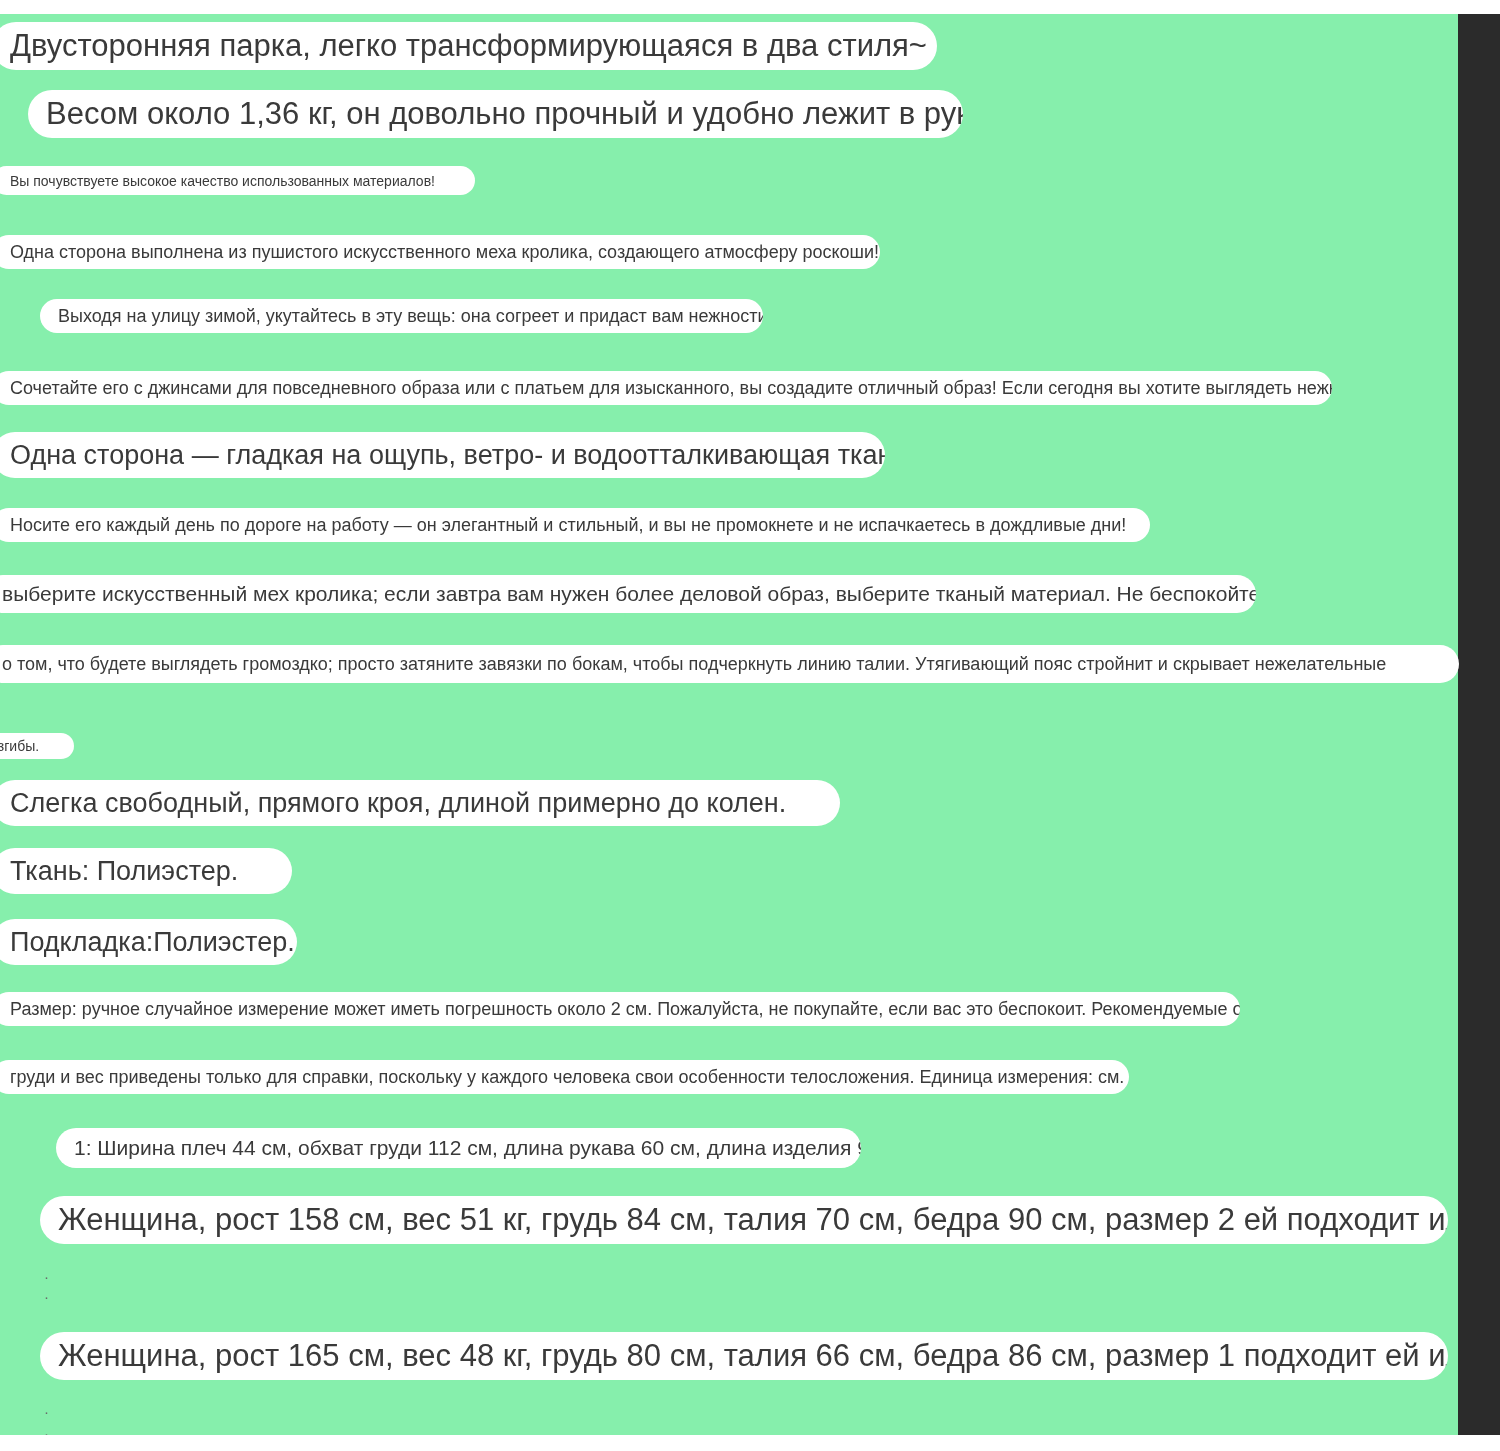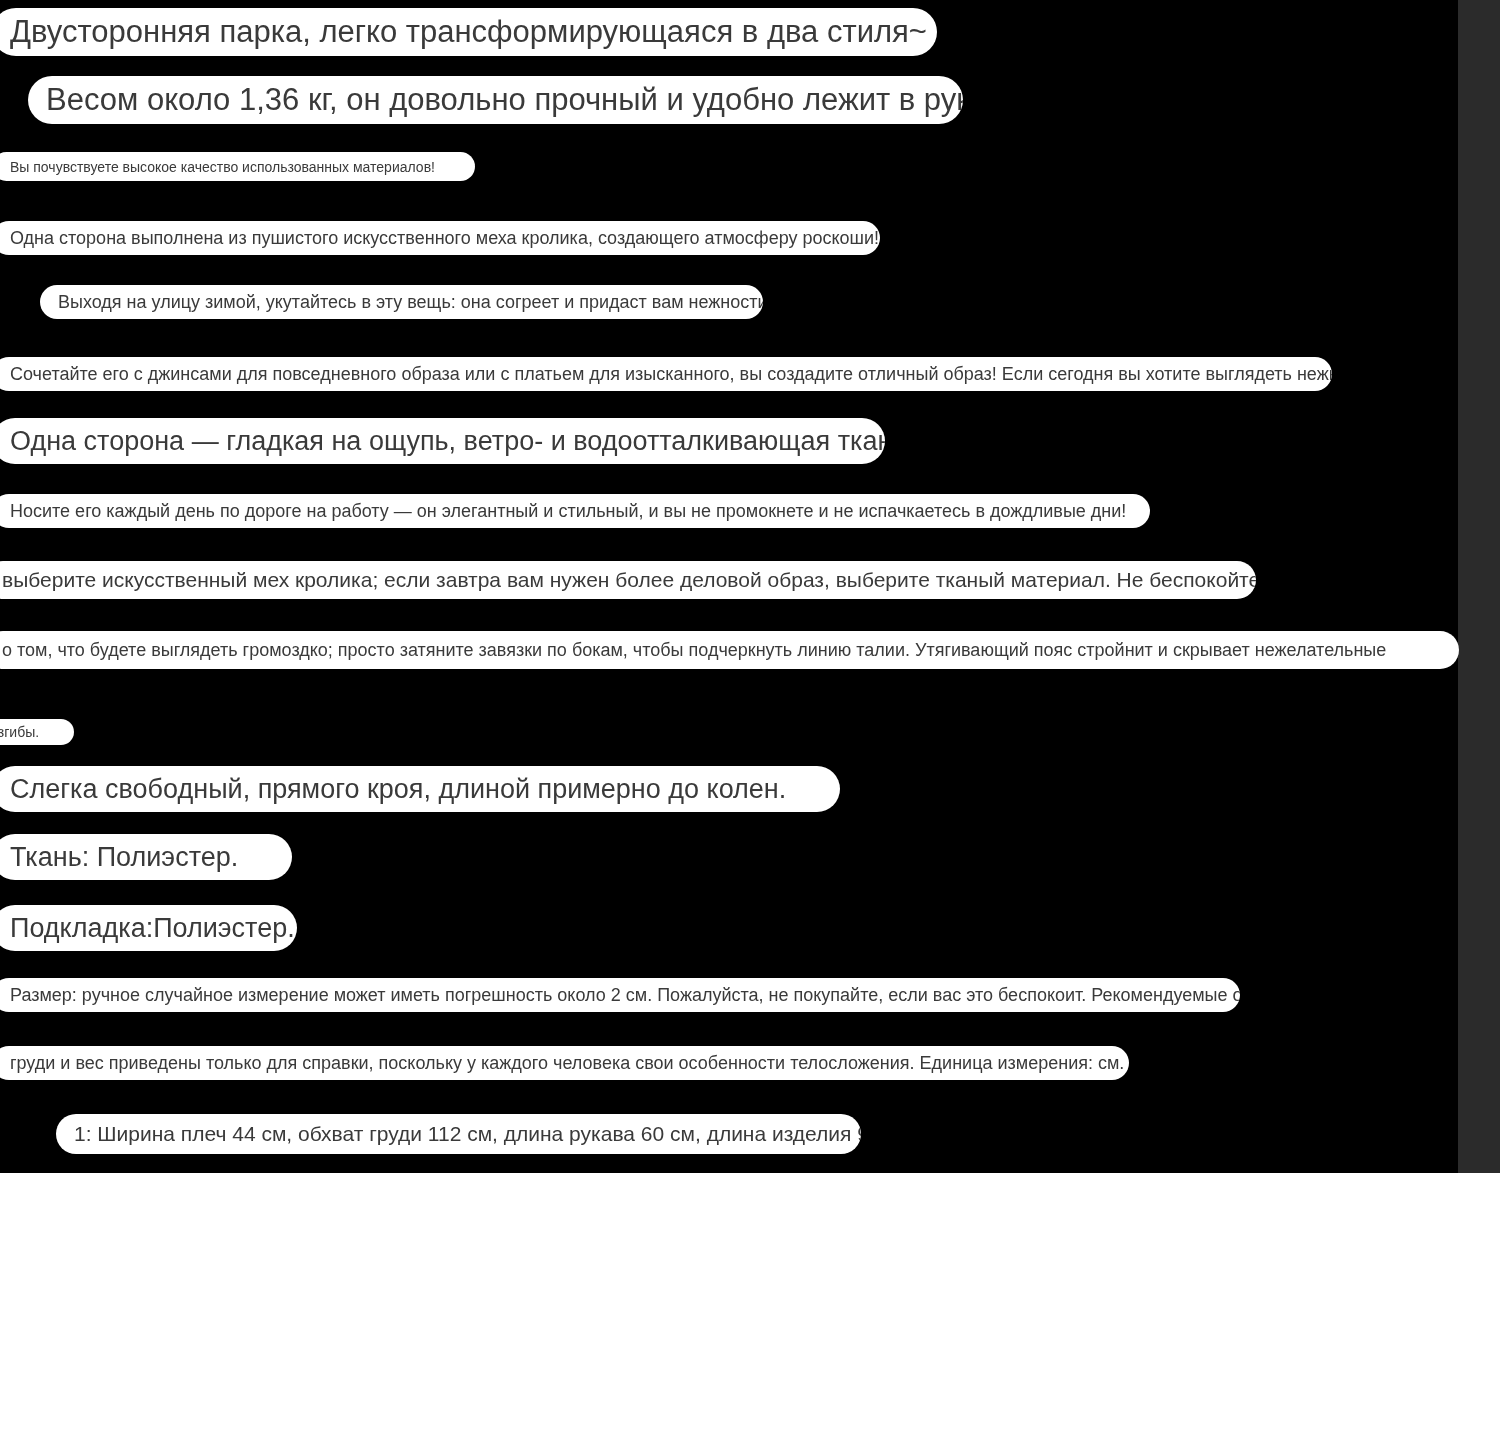--- a/index.html
+++ b/index.html
@@ -6,23 +6,24 @@
     margin: 0;
     padding: 0;
     background: #ffffff;
   }
   body {
     font-family: "Liberation Sans", sans-serif;
   }
   #page {
     position: relative;
     width: 1500px;
-    height: 1173px;
-    background: #000000;
+    height: 1421px;
+    background: #86efac;
     overflow: hidden;
+    margin-top: 14px;
   }
   
   #right-strip {
     position: absolute;
     top: 0;
     right: 0;
     width: 42px;
     height: 100%;
     background: #2b2b2b;
   }

